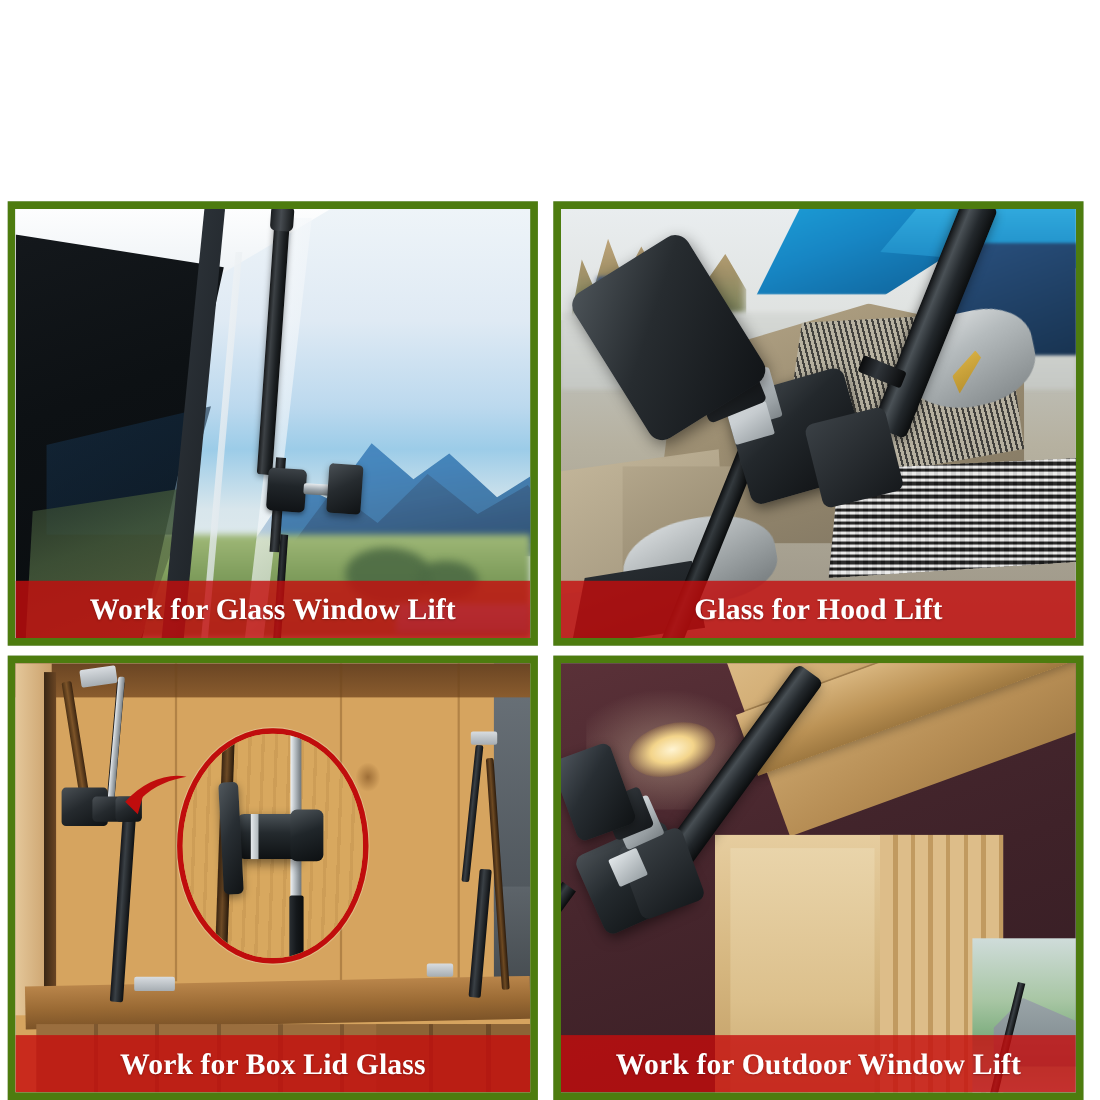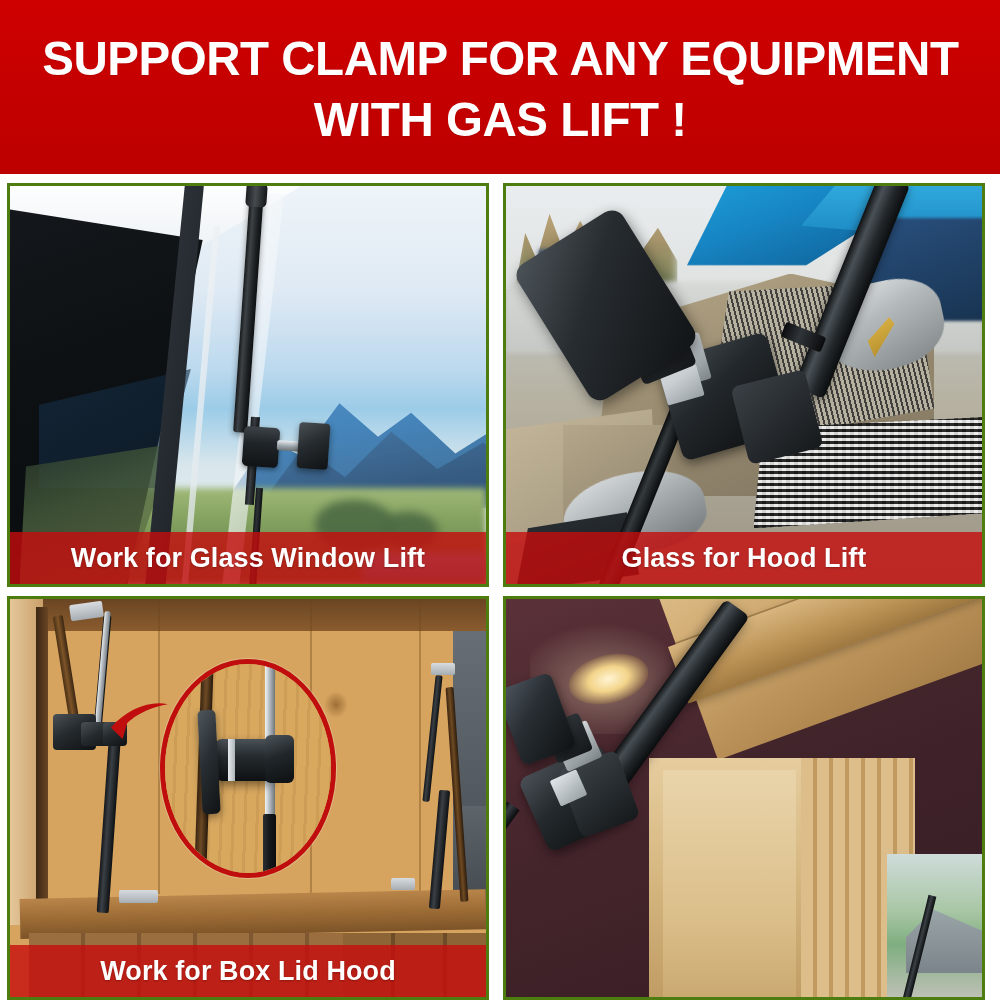--- a/index.html
+++ b/index.html
@@ -62,21 +62,22 @@
     display: grid;
     grid-template-columns: 489px 489px;
     grid-template-rows: 404px 413px;
     gap: 0px;
   }
 
   .panel {
     position: relative;
     overflow: hidden;
     background: #cfd6dc;
-    border: 3px solid #4d7c0f;
+    border: 7px solid #4d7c0f;
+    font-family: Liberation Serif, serif;
   }
   .panel.p-tl { width: 482px; }
   .panel.p-tr { width: 482px; margin-left: 7px; }
   .panel.p-bl { width: 482px; margin-top: 9px; }
   .panel.p-br { width: 482px; margin-left: 7px; margin-top: 9px; }
 
   .scene {
     position: absolute;
     inset: 0;
     overflow: hidden;
@@ -607,24 +608,20 @@
     position:absolute; left:86%; top:74%; width:1.6%; height:28%;
     background: linear-gradient(90deg,#0e1012,#3a4045 40%, #0b0d0e);
     transform: rotate(14deg);
   }
 </style>
 </head>
 <body>
 
 <div class="page">
 
-  <div class="header-banner">
-    <div class="header-line header-line-1">SUPPORT CLAMP FOR ANY EQUIPMENT</div>
-    <div class="header-line header-line-2">WITH GAS LIFT !</div>
-  </div>
 
   <div class="grid">
 
     <div class="panel p-tl">
       <div class="scene">
         <div class="sky-bg"></div>
         <div class="mountain-far"></div>
         <div class="mountain-near"></div>
         <div class="field-green"></div>
         <div class="tree-blob tree-a"></div>
@@ -734,21 +731,21 @@
           <div class="zoom-clamp-right"></div>
           <div class="zoom-thandle-v"></div>
         </div>
 
         <svg class="red-arrow" viewBox="0 0 100 80">
           <path d="M96 8 C70 2, 34 14, 8 44 L30 40 C50 20, 74 12, 96 8 Z" fill="#c00d0d"></path>
           <path d="M8 44 L34 34 L26 62 Z" fill="#c00d0d"></path>
         </svg>
       </div>
       <div class="caption-bar">
-        <span class="caption-text">Work for Box Lid Hood</span>
+        <span class="caption-text">Work for Box Lid Glass</span>
       </div>
     </div>
 
     <div class="panel p-br">
       <div class="scene">
         <div class="gar-bg"></div>
         <div class="gar-wall-maroon"></div>
         <div class="gar-light-glow"></div>
         <div class="gar-ceiling-light"></div>
 
@@ -769,16 +766,19 @@
         <div class="gar-strut"></div>
         <div class="gar-strut-ring"></div>
         <div class="gar-strut-rod"></div>
         <div class="gar-clamp-body"></div>
         <div class="gar-clamp-pivot"></div>
         <div class="gar-bolt"></div>
         <div class="gar-bolt2"></div>
         <div class="gar-knob-stem"></div>
         <div class="gar-knob"></div>
       </div>
+      <div class="caption-bar">
+        <span class="caption-text">Work for Outdoor Window Lift</span>
+      </div>
     </div>
 
   </div>
 </div>
 
 </body></html>

